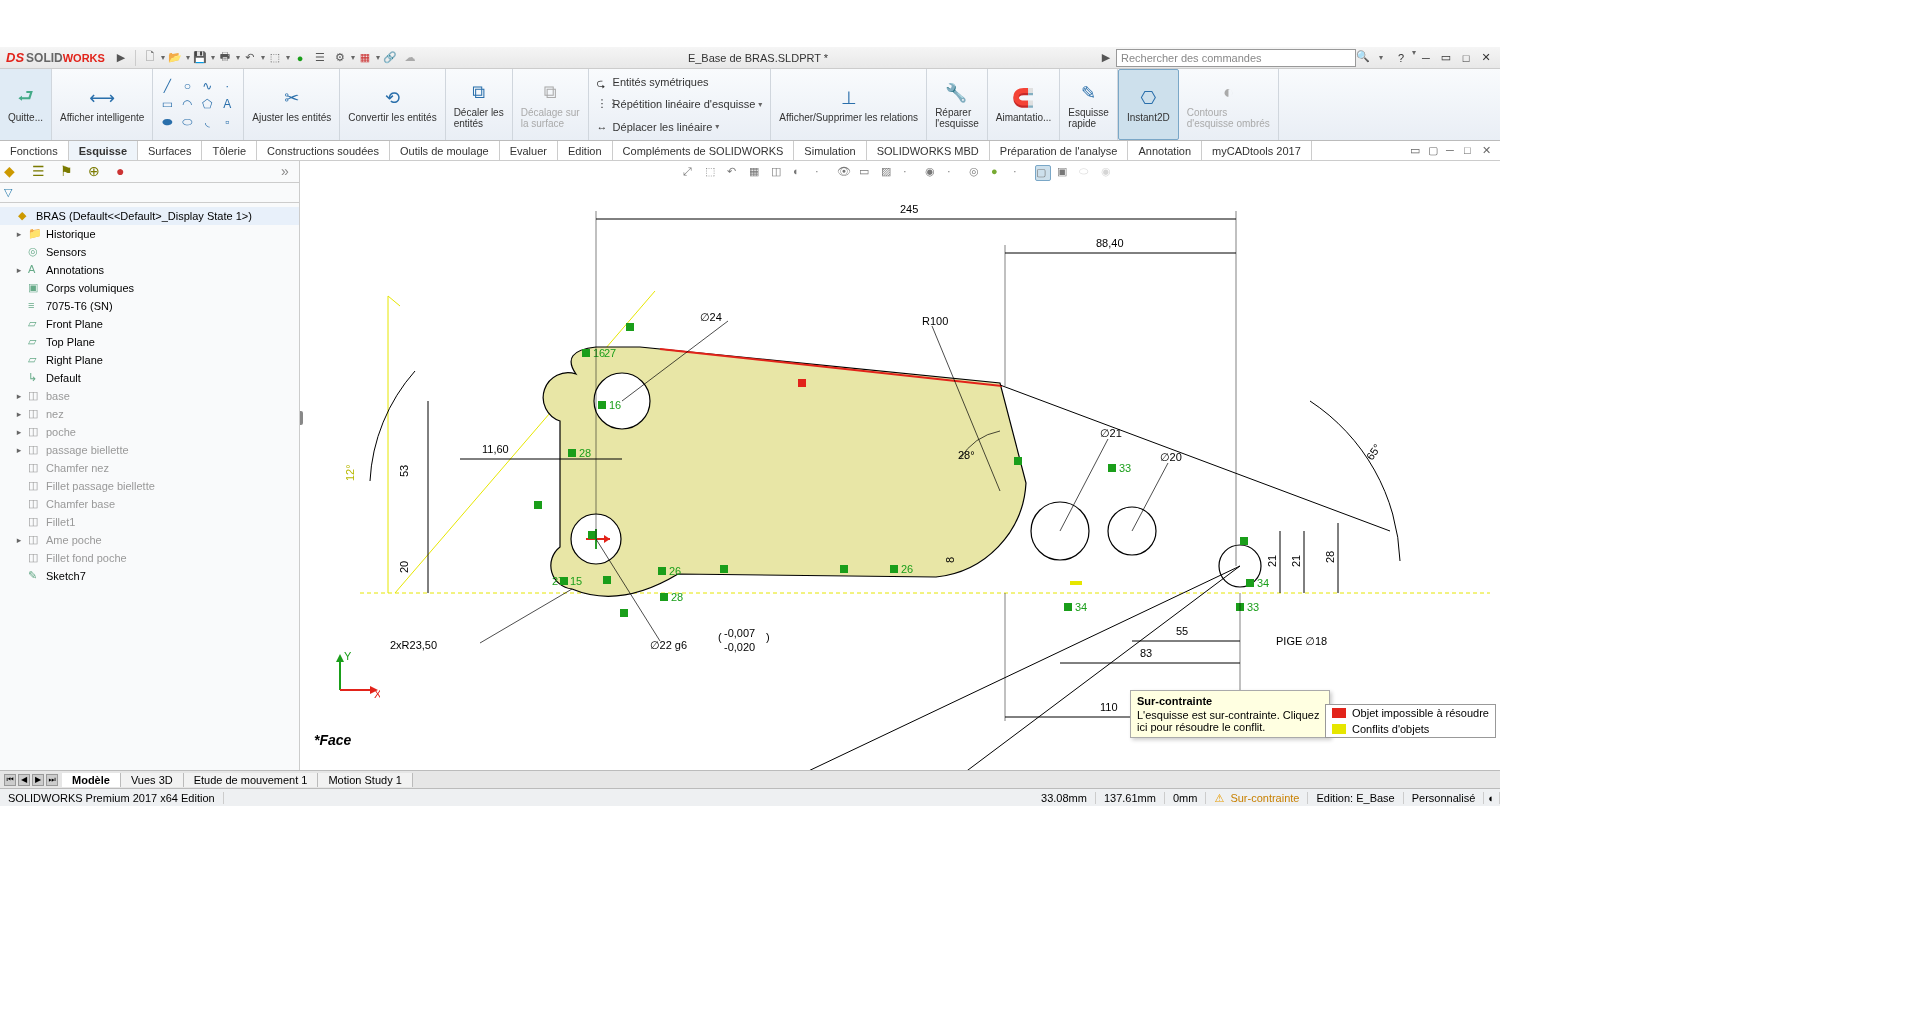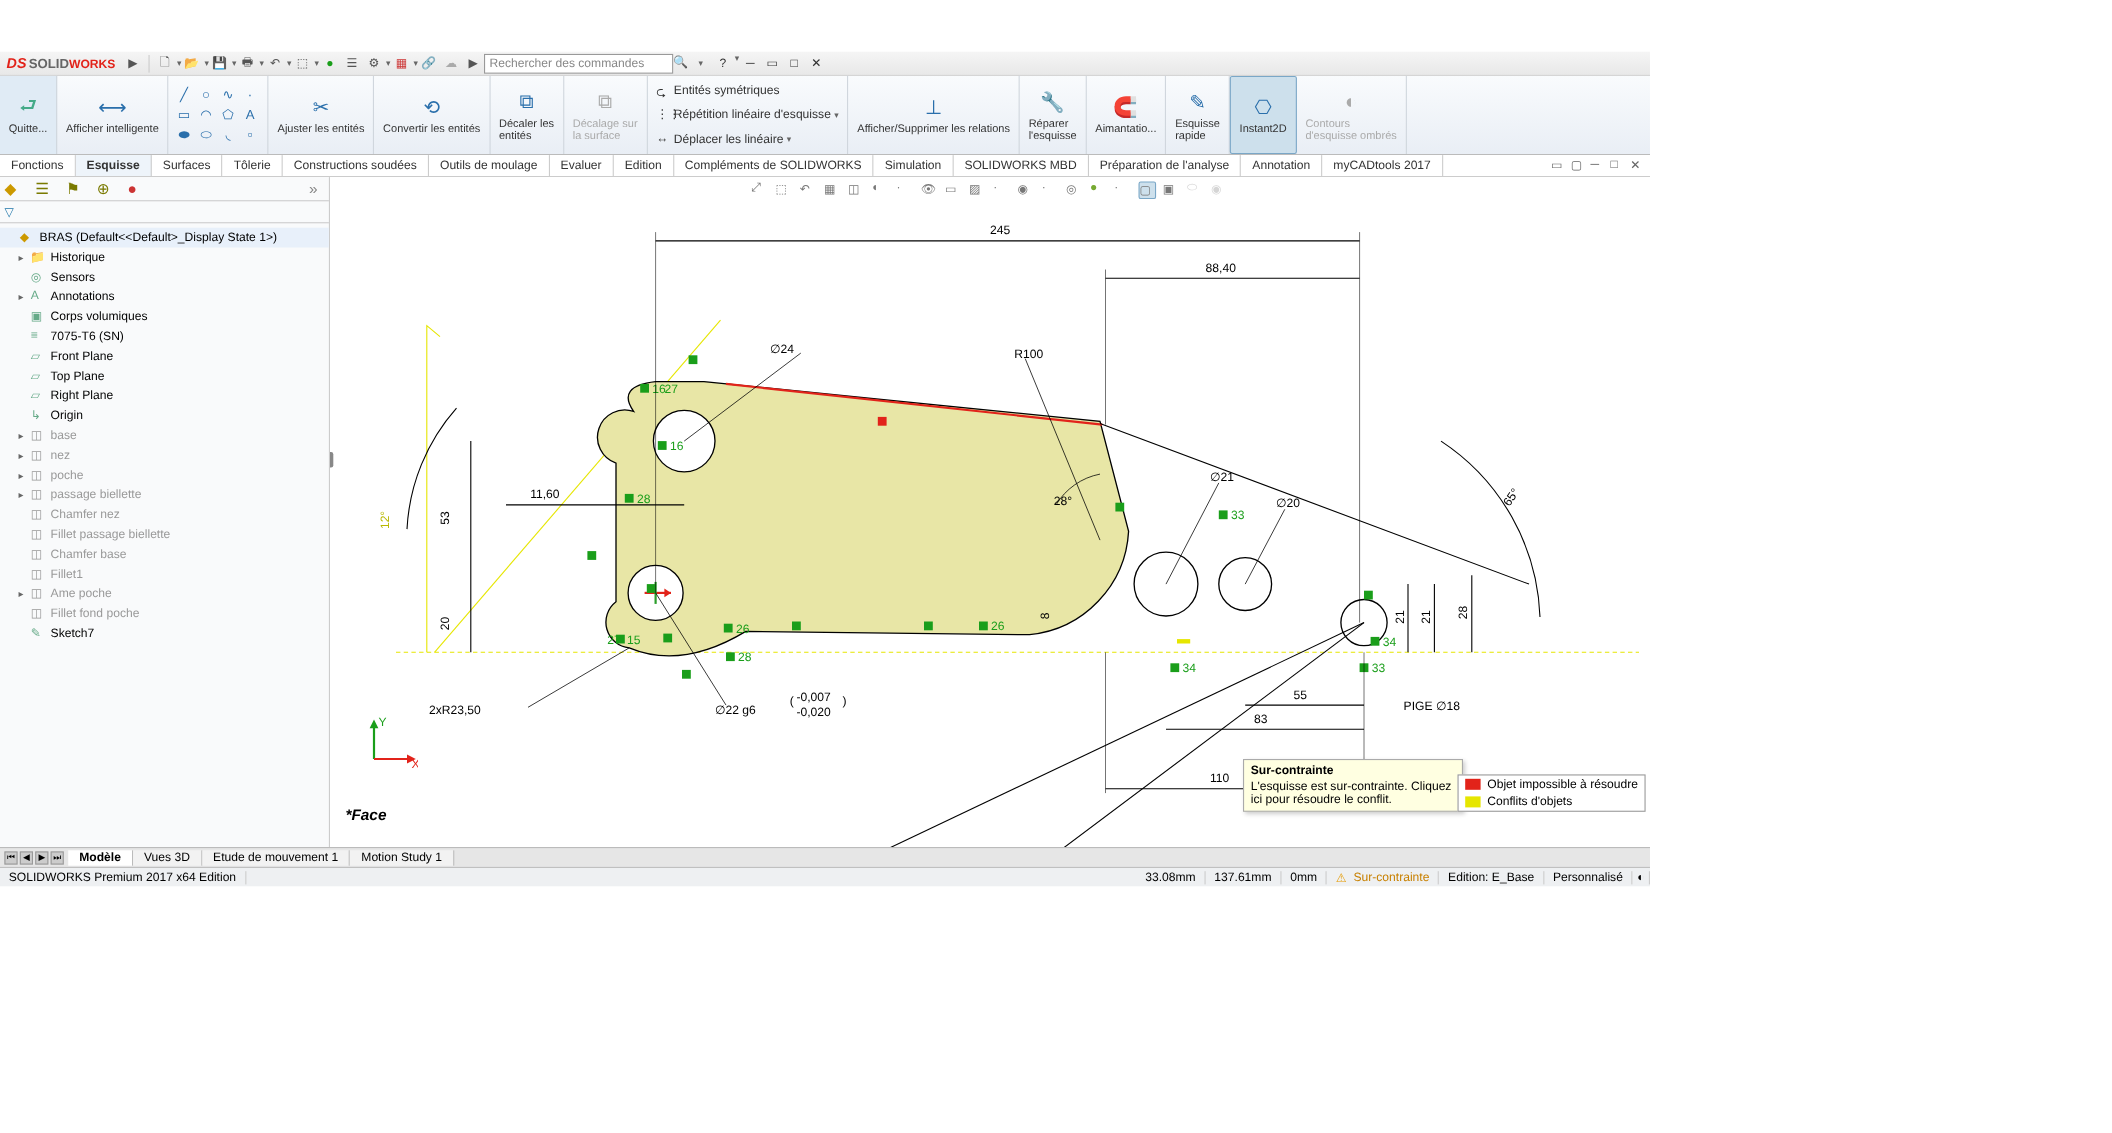--- a/index.html
+++ b/index.html
@@ -5,21 +5,21 @@
 * { margin: 0; padding: 0; box-sizing: border-box; font-family: "Segoe UI", Arial, sans-serif; font-size: 11px; }
 body { width: 1500px; height: 806px; background: #fff; overflow: hidden; display: flex; flex-direction: column; }
 
 
 .title-bar { height: 22px; background: linear-gradient(#f5f5f5,#e8e8e8); display: flex; align-items: center; border-bottom: 1px solid #ccc; margin-top: 47px; }
 .logo { display: flex; align-items: center; padding: 0 6px; font-weight: bold; }
 .logo-ds { color: #e2231a; font-style: italic; font-weight: bold; font-size: 13px; }
 .logo-sw { color: #666; font-weight: bold; margin-left: 2px; font-size: 12px; }
 .title-bar .tb-btn { width: 20px; height: 20px; display: flex; align-items: center; justify-content: center; color: #555; }
 .title-bar .doc-title { flex: 1; text-align: center; color: #333; }
-.search-box { width: 172px; height: 18px; border: 1px solid #999; background: #fff; padding: 0 4px; color: #888; display:flex; align-items:center;}
+.search-box { width: 240px; height: 18px; border: 1px solid #999; background: #fff; padding: 0 4px; color: #888; display:flex; align-items:center;}
 .search-ico { width: 16px; height: 16px; margin-right: 6px; color:#555; }
 .ctrls { display:flex; margin-left:8px; margin-right:4px; }
 .ctrls .tb-btn { color:#333; }
 
 
 .ribbon { height: 72px; background: linear-gradient(#f9fbfd,#e9eef5); border-bottom: 1px solid #bbb; display:flex; align-items:stretch; }
 .ribbon-group { border-right: 1px solid #d0d6dd; display:flex; flex-direction:column; align-items:center; justify-content:center; padding: 2px 8px; }
 .ribbon-group.big { min-width: 48px; }
 .ribbon-group .ico { width: 24px; height: 24px; display:flex; align-items:center; justify-content:center; color:#2a6fab; font-size:18px; }
 .ribbon-group .lbl { font-size:10px; color:#333; text-align:left; line-height:1.1; margin-top:2px; white-space:pre; }
@@ -107,20 +107,21 @@
   <div class="tb-btn">⬚</div>
     <span class="dd">▾</span>
   <div class="tb-btn" style="color:#1a9e1a">●</div>
   <div class="tb-btn">☰</div>
   <div class="tb-btn">⚙</div>
     <span class="dd">▾</span>
   <div class="tb-btn" style="color:#c33">▦</div>
     <span class="dd">▾</span>
   <div class="tb-btn" style="color:#aaa">🔗</div>
   <div class="tb-btn" style="color:#aaa">☁</div>
+  <div class="doc-title">E_Base de BRAS.SLDPRT *</div>
   <div class="tb-btn">▶</div>
   <div class="search-box">
       <span>Rechercher des commandes</span>
     </div>
   <div class="search-ico">🔍</div>
     <span class="dd">▾</span>
   <div class="ctrls">
     <div class="tb-btn">?</div>
       <span class="dd">▾</span>
     <div class="tb-btn">─</div>
@@ -299,21 +300,21 @@
           <span>Top Plane</span>
         </div>
         <div class="tree-node" style="padding-left: 14px;">
           <span class="exp"></span>
           <span class="nico">▱</span>
           <span>Right Plane</span>
         </div>
         <div class="tree-node" style="padding-left: 14px;">
           <span class="exp"></span>
           <span class="nico">↳</span>
-          <span>Origin</span>
+          <span>Default</span>
         </div>
         <div class="tree-node" style="padding-left: 14px;">
           <span class="exp">▸</span>
           <span class="nico grey">◫</span>
           <span style="color: rgb(153, 153, 153);">base</span>
         </div>
         <div class="tree-node" style="padding-left: 14px;">
           <span class="exp">▸</span>
           <span class="nico grey">◫</span>
           <span style="color: rgb(153, 153, 153);">nez</span>

